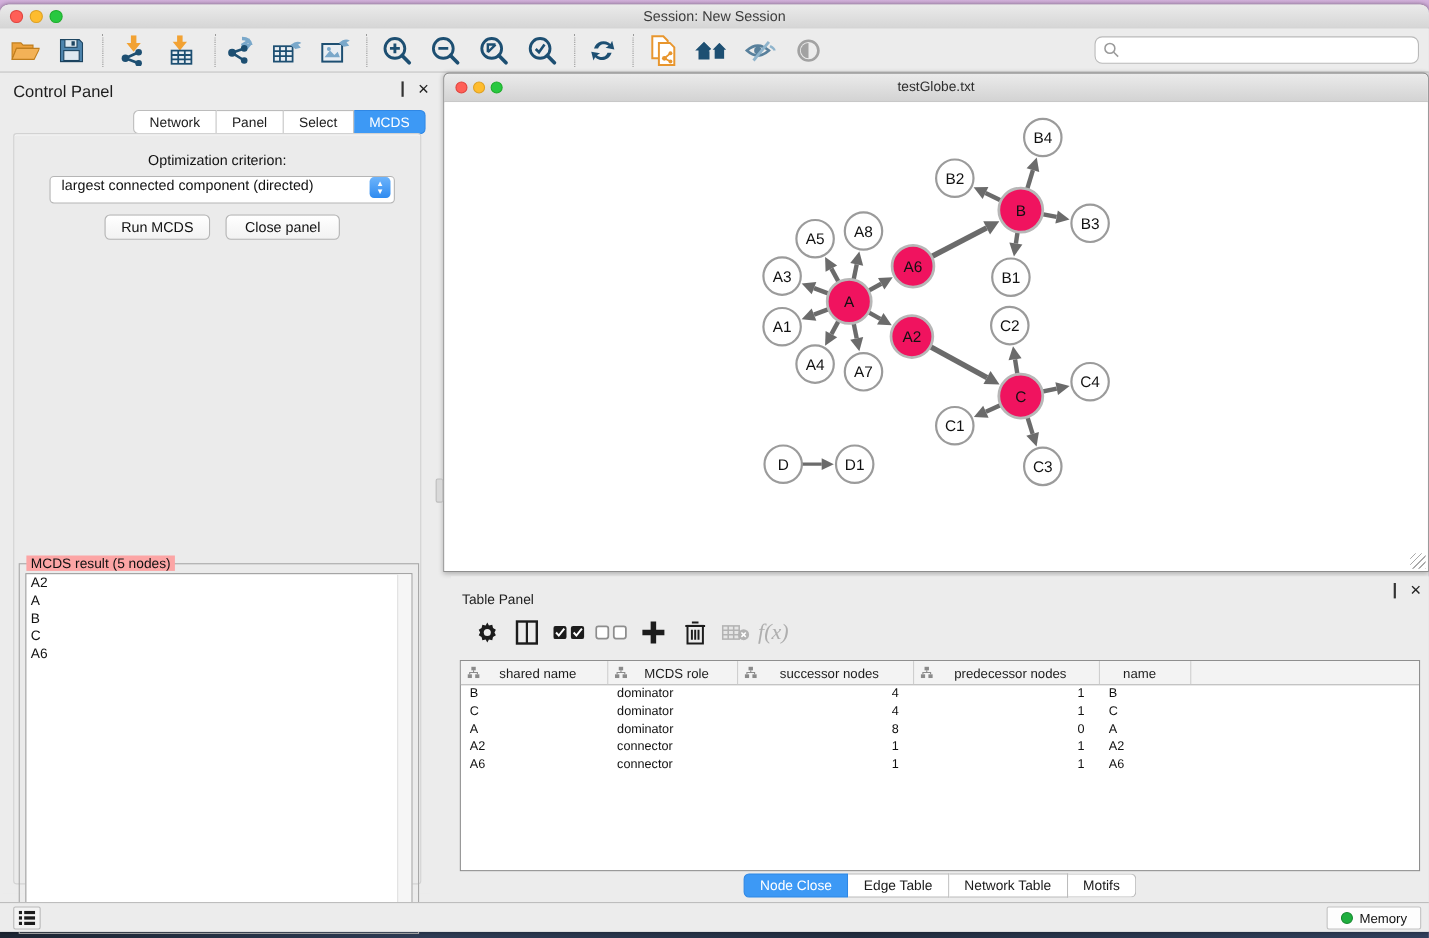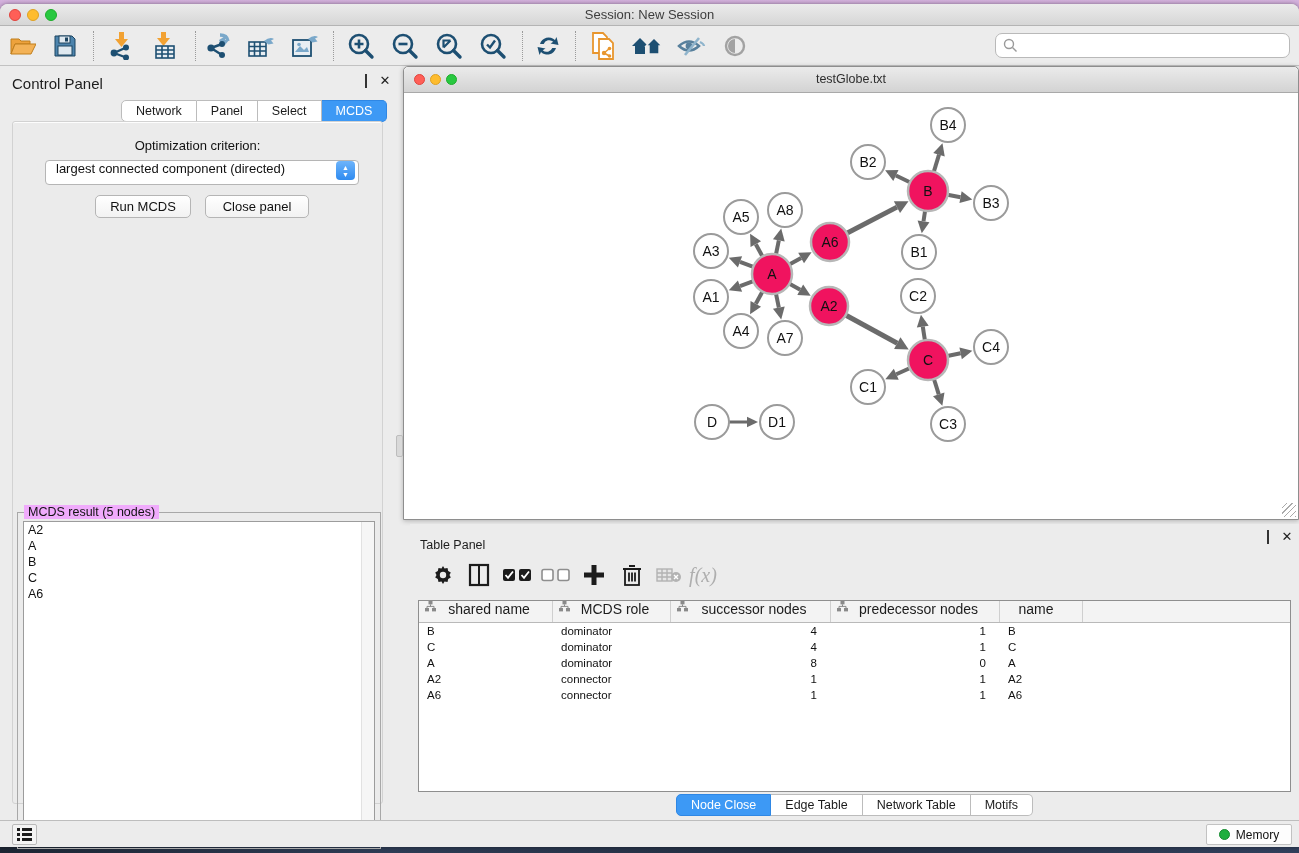--- a/index.html
+++ b/index.html
@@ -62,21 +62,21 @@
   #select-stepper { width:19px; height:19px; margin-right:3px; border-radius:4px;
     background:linear-gradient(#6db4fb,#2f8bf0); display:flex; flex-direction:column;
     align-items:center; justify-content:center; color:#fff; font-size:7px; line-height:7px; }
   .cp-btn { position:absolute; top:73px; height:23px; background:linear-gradient(#ffffff,#f2f2f2);
     border:1px solid #b5b5b5; border-radius:5px; font-size:13px; color:#111;
     text-align:center; line-height:21px; }
   #run-btn { left:82px; width:96px; }
   #close-btn { left:192px; width:104px; }
   #result-fieldset { left:4px; top:390px; width:364px; height:337px;
     border:1px solid #a8a8a8; background:transparent; }
-  #result-legend { position:absolute; left:6px; top:-8px; background:#f0abfc; padding:0 4px;
+  #result-legend { position:absolute; left:6px; top:-8px; background:#fca5a5; padding:0 4px;
     font-size:12.5px; color:#111; }
   #result-list { position:absolute; left:5px; top:8px; width:352px; height:322px;
     background:#fff; border:1px solid #9c9c9c; overflow:hidden; }
   #result-scroll { position:absolute; right:0; top:0; width:13px; height:100%;
     background:#f6f6f6; border-left:1px solid #e2e2e2; }
   .result-item { font-size:12.5px; color:#111; line-height:16px; padding-left:4px; }
 
   
   #net-window { left:403px; top:62px; width:896px; height:454px;
     background:#fff; border:1px solid #8e8e8e; border-radius:5px 5px 0 0;
@@ -97,22 +97,22 @@
   #table-panel { left:410px; top:520px; width:889px; height:296px; background:#ececec; }
   #tp-title { left:10px; top:14px; font-size:12.5px; color:#1d1d1d; }
   #tp-toolbar { left:8px; top:30px; width:873px; height:42px; }
   .tp-icon { position:absolute; top:4px; height:34px; width:34px; display:flex;
     align-items:center; justify-content:center; }
   #fx-icon { font-family:"Liberation Serif","DejaVu Serif",serif; font-style:italic;
     font-size:20px; color:#aeaeae; }
   #node-table { left:8px; top:76px; width:873px; height:192px; background:#fff;
     border:1px solid #8e8e8e; }
   #table-header { display:flex; height:22px; background:#f3f3f3; border-bottom:1px solid #b9b9b9; }
-  .th { display:flex; align-items:flex-start; border-right:1px solid #cfcfcf;
-    font-size:14px; color:#1c1c1c; position:relative; }
+  .th { display:flex; align-items:center; border-right:1px solid #cfcfcf;
+    font-size:12px; color:#1c1c1c; position:relative; }
   .th .th-label { flex:1; text-align:center; padding-right:10px; }
   .th svg { margin-left:6px; }
   .tr { display:flex; height:16px; }
   .td { font-size:11.5px; color:#111; line-height:16px; padding:0 8px; white-space:nowrap; }
   .td.num { text-align:right; padding-right:14px; }
   #table-tabs { position:absolute; left:0; top:270px; width:889px; display:flex; justify-content:center; }
 
   
   #status-bar { left:0; top:816px; width:1299px; height:27px; background:#ececec;
     border-top:1px solid #bdbdbd; }

